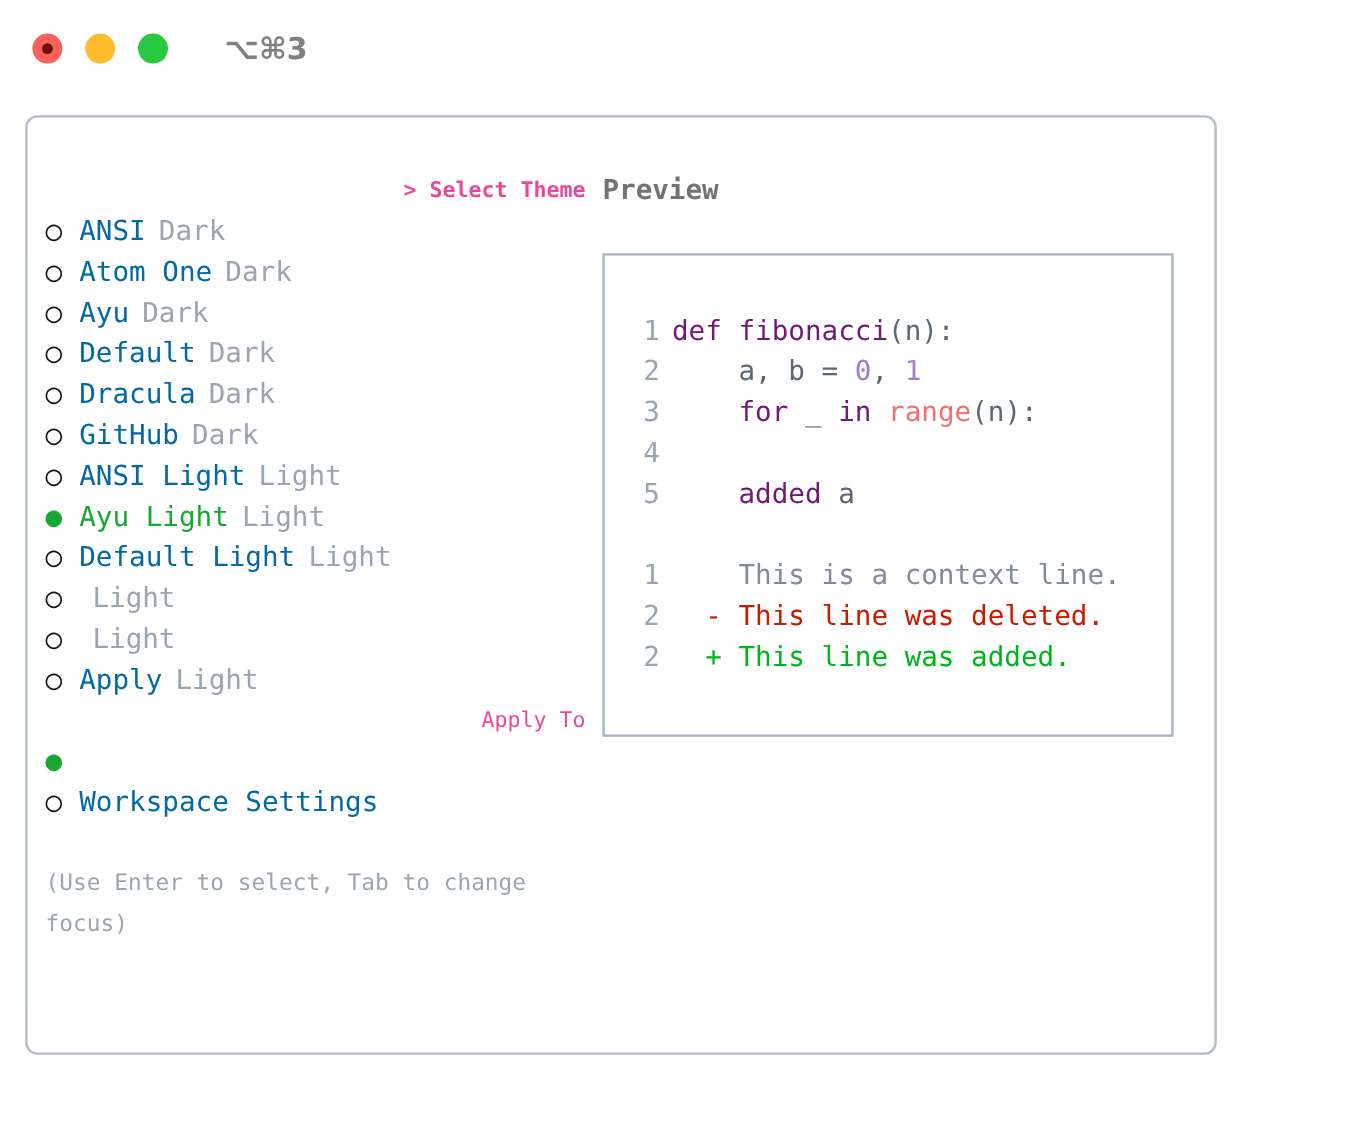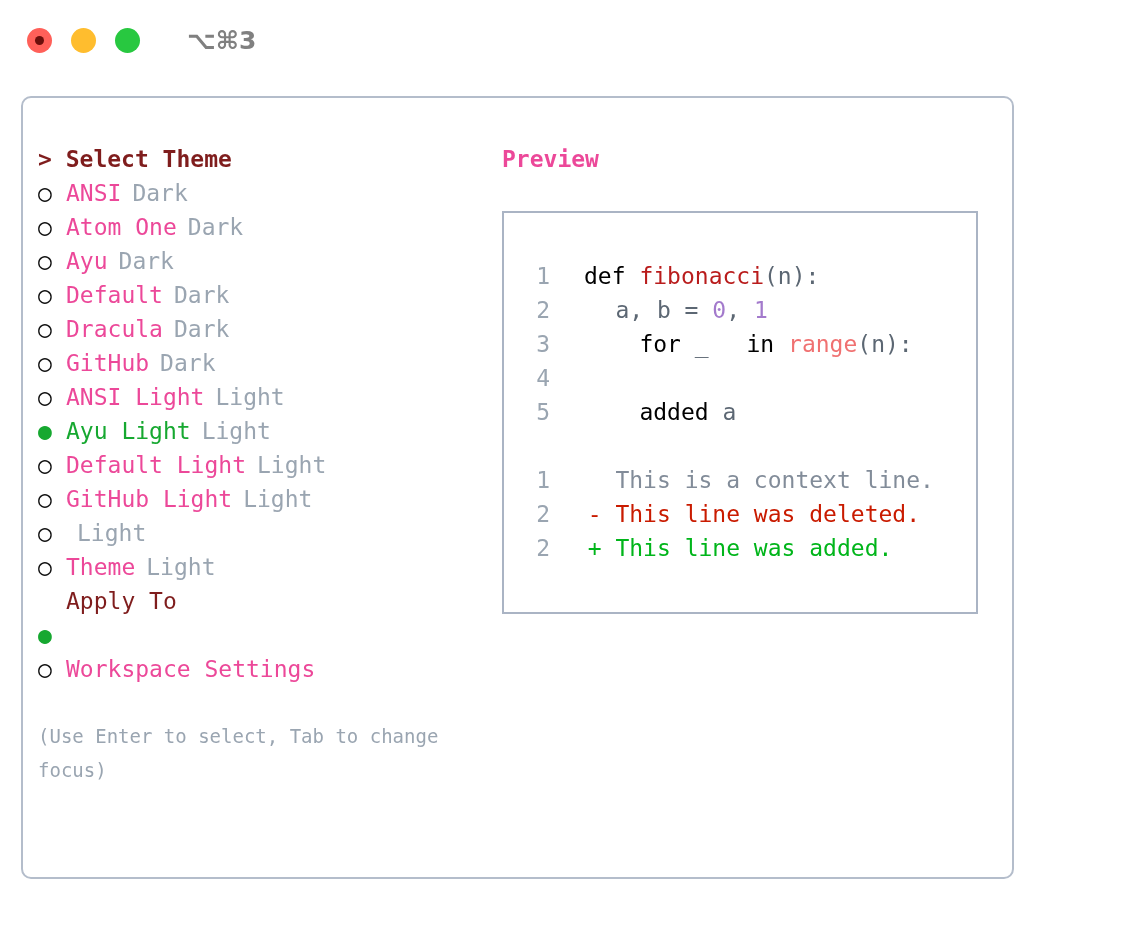--- a/index.html
+++ b/index.html
@@ -93,43 +93,44 @@
 
   
   .left-col {
     position: absolute;
     left: 15px;
     top: 44px;
     width: 450px;
   }
 
   .section-header {
-    font-size: 23px;
+    font-size: 18px;
     font-weight: 700;
-    color: #7f1d1d;
+    color: #ec4899;
     line-height: 34px;
     white-space: pre;
+    text-align: right;
   }
   .section-header.indented { padding-left: 28px; font-weight: 400; }
 
   .theme-row {
     display: flex;
     align-items: baseline;
     line-height: 34px;
     font-size: 23px;
     white-space: pre;
   }
   .bullet {
     width: 28px;
     flex: 0 0 28px;
     font-size: 23px;
     color: #111111;
   }
   .bullet.selected { color: #16a830; }
-  .theme-name { color: #ec4899; }
+  .theme-name { color: #0369a1; }
   .theme-row.selected .theme-name { color: #16a830; }
   .theme-tag {
     color: #9aa5b1;
     padding-left: 11px;
   }
 
   .apply-block { }
 
   .hint {
     margin-top: 33px;
@@ -143,21 +144,21 @@
   
   .right-col {
     position: absolute;
     left: 479px;
     top: 44px;
     width: 500px;
   }
   .preview-title {
     font-size: 23px;
     font-weight: 700;
-    color: #ec4899;
+    color: #737373;
     line-height: 34px;
   }
   .preview-box {
     margin-top: 35px;
     width: 476px;
     height: 403px;
     border: 2px solid #aab4c4;
     box-sizing: border-box;
     background: #ffffff;
     padding: 46px 0 0 0;
@@ -173,22 +174,22 @@
   }
   .ln {
     color: #9aa5b1;
     width: 28px;
     flex: 0 0 28px;
     text-align: right;
     padding-right: 10px;
   }
   .code-text { color: #3c4450; }
 
-  .kw   { color: #000000; margin-left: 24px; }
-  .fn   { color: #b91c1c; text-align: right; }
+  .kw   { color: #701a75; }
+  .fn   { color: #701a75; text-align: right; }
   .num  { color: #a37acc; }
   .bfn  { color: #f07171; }
   .pl   { color: #5c6773; }
 
   .diff-gap { height: 34px; }
   .diff-ctx { color: #828c99; }
   .diff-del { color: #c91b00; }
   .diff-add { color: #00b51a; }
 </style>
 </head>
@@ -215,23 +216,23 @@
         <div id="theme-list">
             <div class="theme-row"><span class="bullet">○</span><span class="theme-name">ANSI</span><span class="theme-tag">Dark</span></div>
             <div class="theme-row"><span class="bullet">○</span><span class="theme-name">Atom One</span><span class="theme-tag">Dark</span></div>
             <div class="theme-row"><span class="bullet">○</span><span class="theme-name">Ayu</span><span class="theme-tag">Dark</span></div>
             <div class="theme-row"><span class="bullet">○</span><span class="theme-name">Default</span><span class="theme-tag">Dark</span></div>
             <div class="theme-row"><span class="bullet">○</span><span class="theme-name">Dracula</span><span class="theme-tag">Dark</span></div>
             <div class="theme-row"><span class="bullet">○</span><span class="theme-name">GitHub</span><span class="theme-tag">Dark</span></div>
             <div class="theme-row"><span class="bullet">○</span><span class="theme-name">ANSI Light</span><span class="theme-tag">Light</span></div>
             <div class="theme-row selected"><span class="bullet selected">●</span><span class="theme-name">Ayu Light</span><span class="theme-tag">Light</span></div>
             <div class="theme-row"><span class="bullet">○</span><span class="theme-name">Default Light</span><span class="theme-tag">Light</span></div>
-            <div class="theme-row"><span class="bullet">○</span><span class="theme-name">GitHub Light</span><span class="theme-tag">Light</span></div>
             <div class="theme-row"><span class="bullet">○</span><span class="theme-tag">Light</span></div>
-            <div class="theme-row"><span class="bullet">○</span><span class="theme-name">Theme</span><span class="theme-tag">Light</span></div>
+            <div class="theme-row"><span class="bullet">○</span><span class="theme-tag">Light</span></div>
+            <div class="theme-row"><span class="bullet">○</span><span class="theme-name">Apply</span><span class="theme-tag">Light</span></div>
           </div>
 
         <div class="apply-block">
           <div class="section-header indented">Apply To</div>
           <div id="apply-list">
               <div class="theme-row selected"><span class="bullet selected">●</span></div>
               <div class="theme-row"><span class="bullet">○</span><span class="theme-name">Workspace Settings</span></div>
             </div>
         </div>
 

